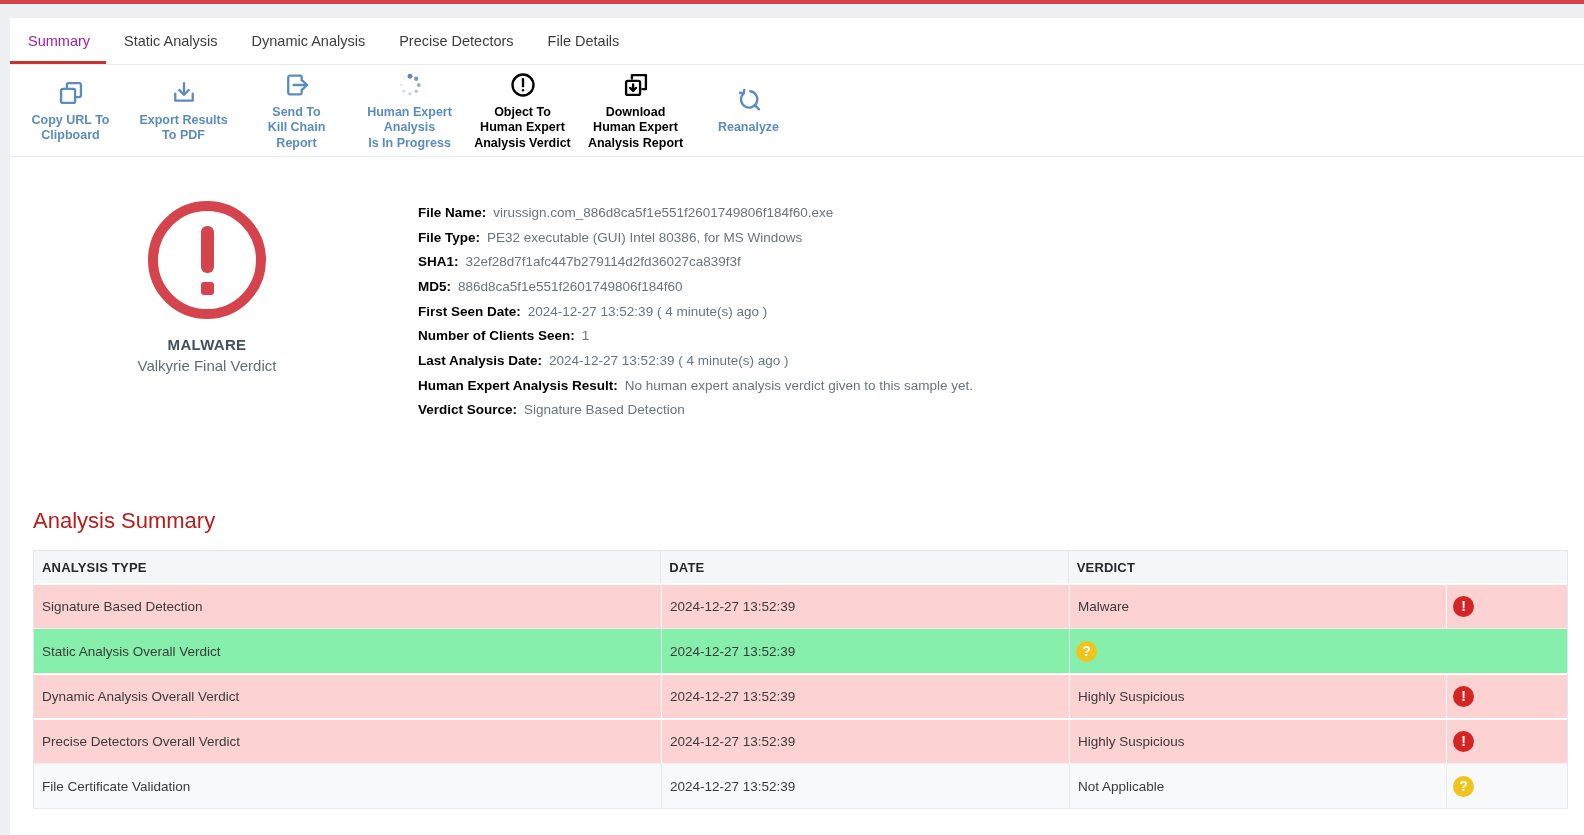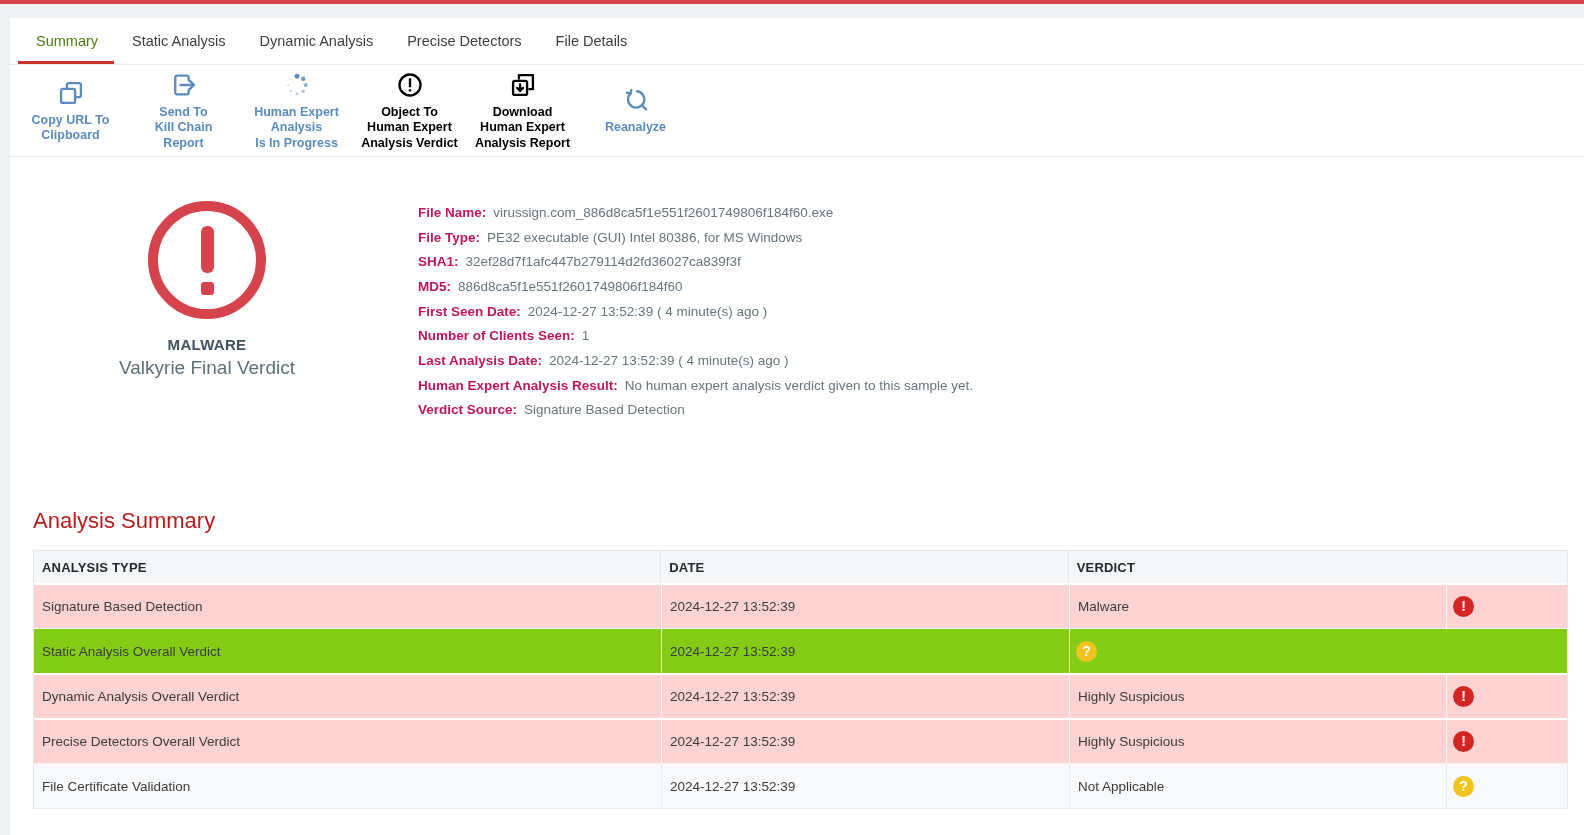--- a/index.html
+++ b/index.html
@@ -26,21 +26,21 @@
   }
   .tab {
     display: flex; align-items: center;
     padding: 0 16px 0 18px;
     font-size: 14.5px;
     color: #3d3d3d;
     cursor: pointer;
     border-bottom: 3px solid transparent;
     padding-top: 3px;
   }
-  .tab.active { color: #4d7c0f; border-bottom-color: #cc312e; margin-left: 8px; }
+  .tab.active { color: #a21caf; border-bottom-color: #cc312e; }
 
   
   .toolbar {
     height: 92px;
     display: flex;
     align-items: stretch;
     padding-left: 4px;
     border-bottom: 1px solid #e8eaec;
   }
   .tb-item {
@@ -72,38 +72,38 @@
     display: flex; flex-direction: column; align-items: center;
   }
   .badge-circle {
     width: 118px; height: 118px;
     border: 10px solid #d5444c; border-radius: 50%;
     display: flex; flex-direction: column; align-items: center; justify-content: center;
   }
   .excl-bar { width: 13px; height: 47px; background: #d5444c; border-radius: 6px; }
   .excl-dot { width: 13px; height: 13px; background: #d5444c; border-radius: 3px; margin-top: 9px; }
   .badge-title { margin-top: 17px; font-size: 15px; font-weight: bold; color: #3f5360; letter-spacing: 0.3px; }
-  .badge-caption { margin-top: 4px; font-size: 19px; color: #5d6f7a; }
+  .badge-caption { margin-top: 4px; font-size: 15px; color: #5d6f7a; }
 
   .file-info { position: absolute; left: 408px; top: 43px; }
   .fi-row { height: 24.7px; display: flex; align-items: center; font-size: 13.5px; }
-  .fi-label { font-weight: bold; color: #be185d; }
+  .fi-label { font-weight: bold; color: #000000; }
   .fi-value { color: #66757e; margin-left: 7px; }
 
   
   .summary-section { padding: 8px 16px 0 23px; }
   .summary-title { font-size: 22px; font-weight: 400; color: #b91c1c; }
   .vtable { margin-top: 16px; width: 1535px; border: 1px solid #e4e7ea; border-bottom: 1px solid #e9ecee; }
   .trow { display: flex; align-items: stretch; }
   .thead { background: #f4f6f8; height: 32px; }
   .thead .cell {
     font-size: 13px; font-weight: bold; color: #23282d; letter-spacing: 0.2px;
     display: flex; align-items: center;
   }
-  .drow { height: 45px; background: #84cc16; border-top: 1px solid #eef0f2; }
+  .drow { height: 45px; background: #86efac; border-top: 1px solid #eef0f2; }
   .drow.pink { background: #fcd2d2; border-top: 2px solid #ffffff; }
   .drow.muted { background: #f7f9fa; }
   .cell { display: flex; align-items: center; font-size: 13.5px; color: #3b3b3b; }
   .col-type    { width: 627px; padding-left: 8px; }
   .col-date    { width: 408px; padding-left: 8px; }
   .col-verdict { width: 377px; padding-left: 8px; }
   .col-icon    { flex: 1; padding-left: 6px; }
   .thead .col-date, .thead .col-verdict { border-left: 1px solid #e4e7ea; }
   .drow .col-date, .drow .col-verdict, .drow .col-icon { border-left: 1px solid #e9ecee; }
   .drow.pink .col-date, .drow.pink .col-verdict, .drow.pink .col-icon { border-left: 1px solid #ffffff; }
@@ -137,20 +137,30 @@
           <svg viewBox="0 0 24 24" fill="none" stroke="currentColor" stroke-width="2" stroke-linecap="round" stroke-linejoin="round">
             <rect x="8.5" y="3.5" width="12" height="12" rx="1.5"></rect>
             <rect x="3.5" y="8.5" width="12" height="12" rx="1.5" fill="#fff"></rect>
           </svg>
         </span>
         <span class="tb-label">Copy URL To<br>Clipboard</span>
       </div>
       <div class="tb-item">
         <span class="tb-icon">
           <svg viewBox="0 0 24 24" fill="none" stroke="currentColor" stroke-width="2" stroke-linecap="round" stroke-linejoin="round">
+            <path d="M12 3.5v9.5"></path>
+            <path d="M8 9.5l4 4 4-4"></path>
+            <path d="M4.5 12.5v6h15v-6"></path>
+          </svg>
+        </span>
+        <span class="tb-label">Export Results<br>To PDF</span>
+      </div>
+      <div class="tb-item">
+        <span class="tb-icon">
+          <svg viewBox="0 0 24 24" fill="none" stroke="currentColor" stroke-width="2" stroke-linecap="round" stroke-linejoin="round">
             <path d="M16 8V5.5a1.5 1.5 0 0 0-1.5-1.5H6A1.5 1.5 0 0 0 4.5 5.5v13A1.5 1.5 0 0 0 6 20h8.5A1.5 1.5 0 0 0 16 18.5V16"></path>
             <path d="M9 12h11.5"></path>
             <path d="M17 8.5l3.5 3.5-3.5 3.5"></path>
           </svg>
         </span>
         <span class="tb-label">Send To<br>Kill Chain<br>Report</span>
       </div>
       <div class="tb-item">
         <span class="tb-icon">
           <svg viewBox="0 0 24 24" fill="currentColor">

